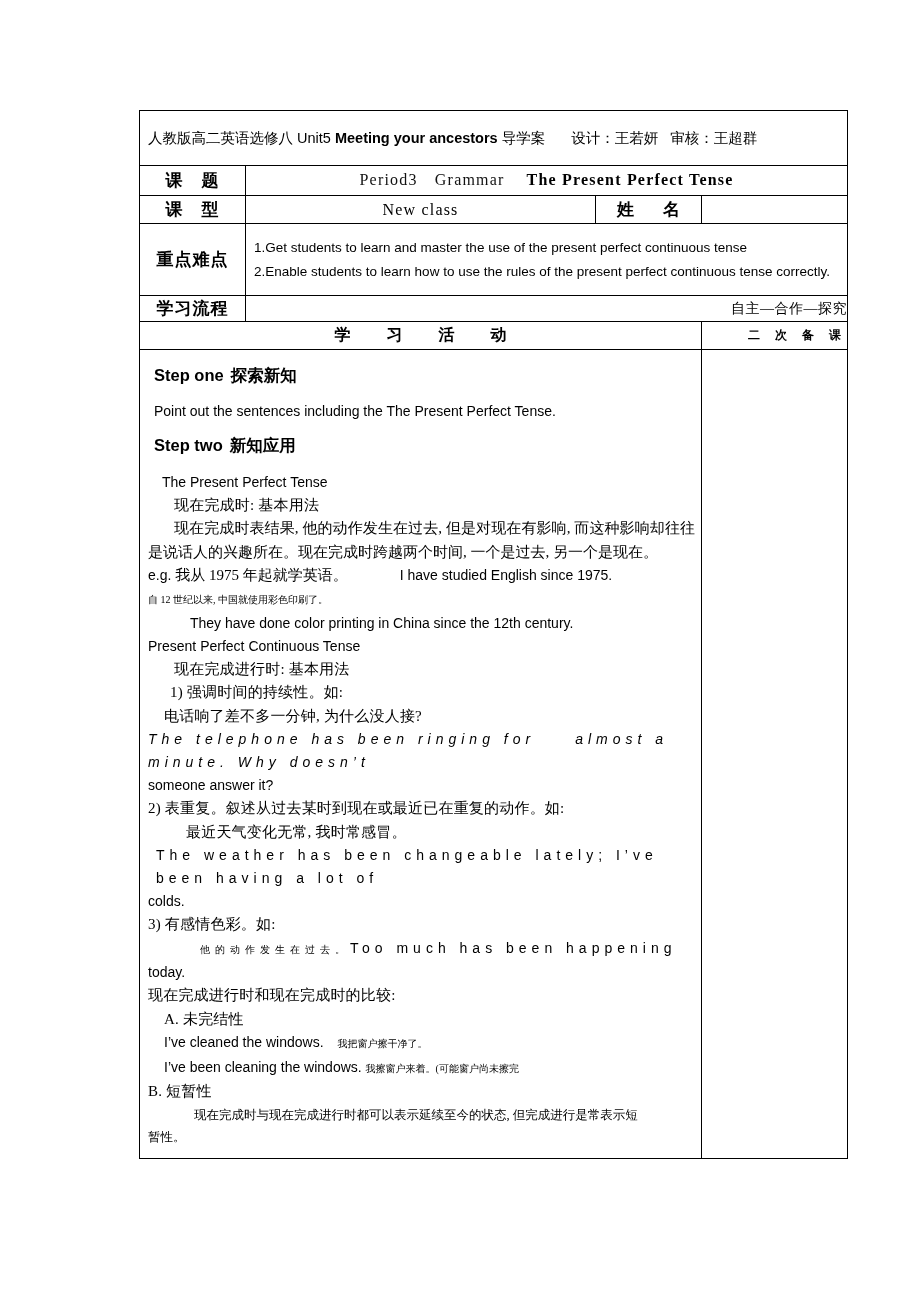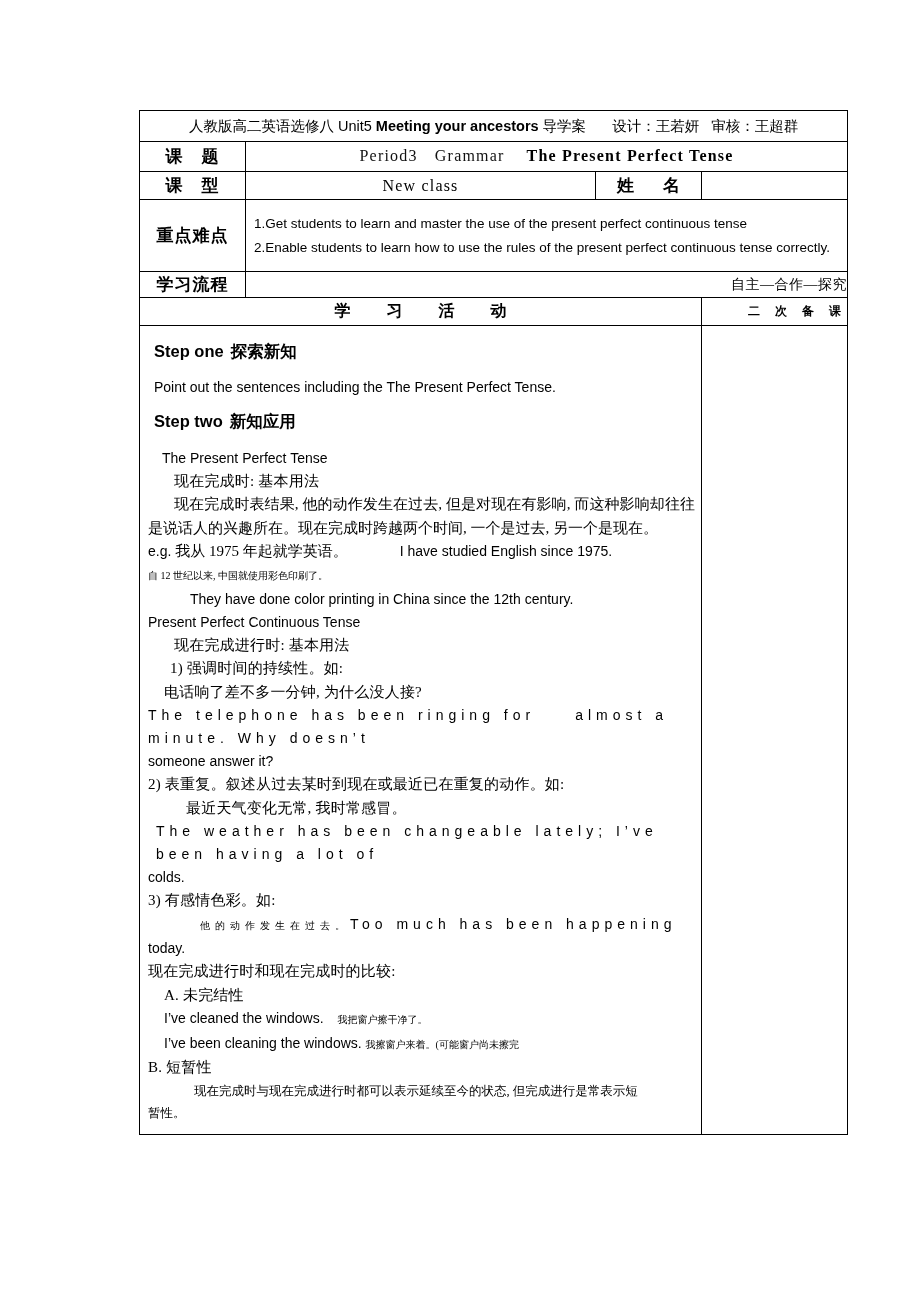--- a/index.html
+++ b/index.html
@@ -33,24 +33,23 @@
   }
   .doc-table td {
     border: 1px solid #000000;
     vertical-align: middle;
     padding: 0;
   }
 
   
   .title-cell {
     height: 30px;
-    padding: 0 8px !important;
+    padding: 12px 8px !important;
     white-space: nowrap;
     overflow: hidden;
-    text-align: center;
   }
   .title-line {
     font-size: 14.5px;
     letter-spacing: 0px;
     line-height: 28px;
   }
   .title-line .b { font-weight: bold; }
   .title-gap-1 { display:inline-block; width: 26px; }
   .title-gap-2 { display:inline-block; width: 12px; }
 
@@ -191,20 +190,21 @@
   }
   .eg-line .cnser {
     font-family: "Liberation Serif", serif;
     font-size: 15px;
   }
   .eg-gap { display:inline-block; width: 52px; }
   .en-just-sp {
     font-size: 14px;
     line-height: 23px;
     margin: 0;
+    font-style: italic;
   }
   .wide-gap { display:inline-block; width: 40px; }
 
   .en-plain {
     font-size: 14px;
     line-height: 23px;
     margin: 0;
   }
 
   .mix-line {

